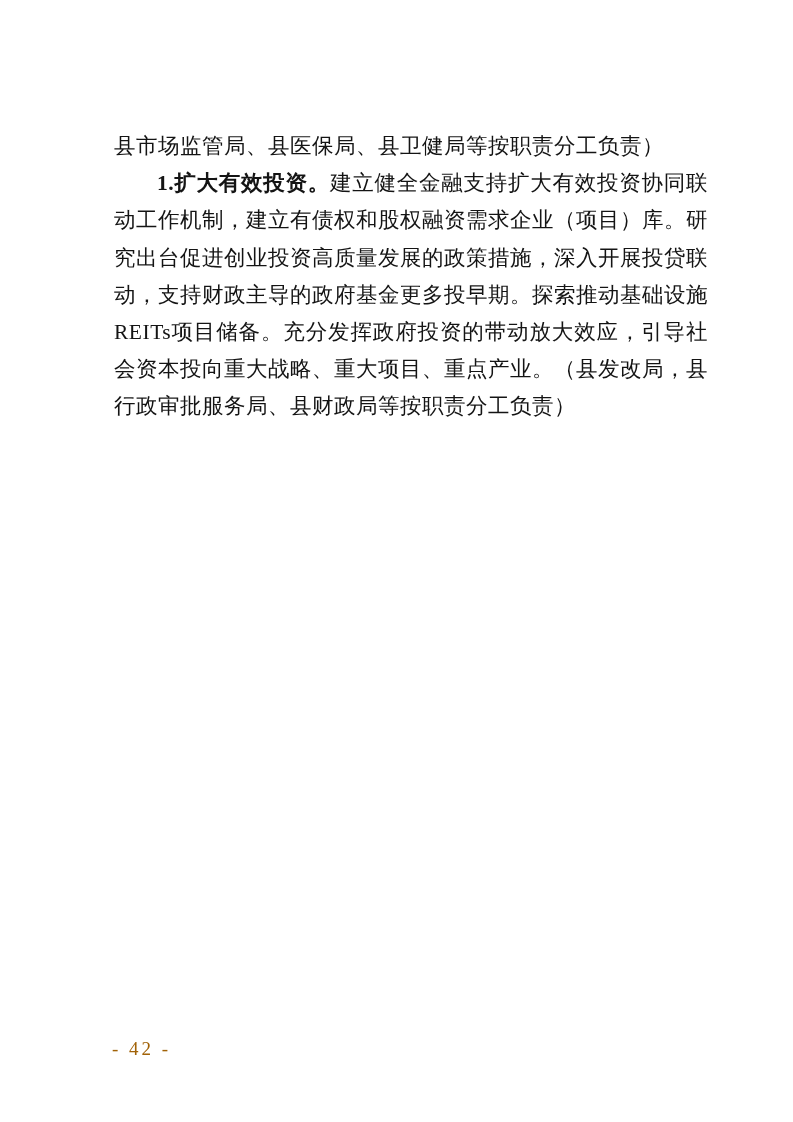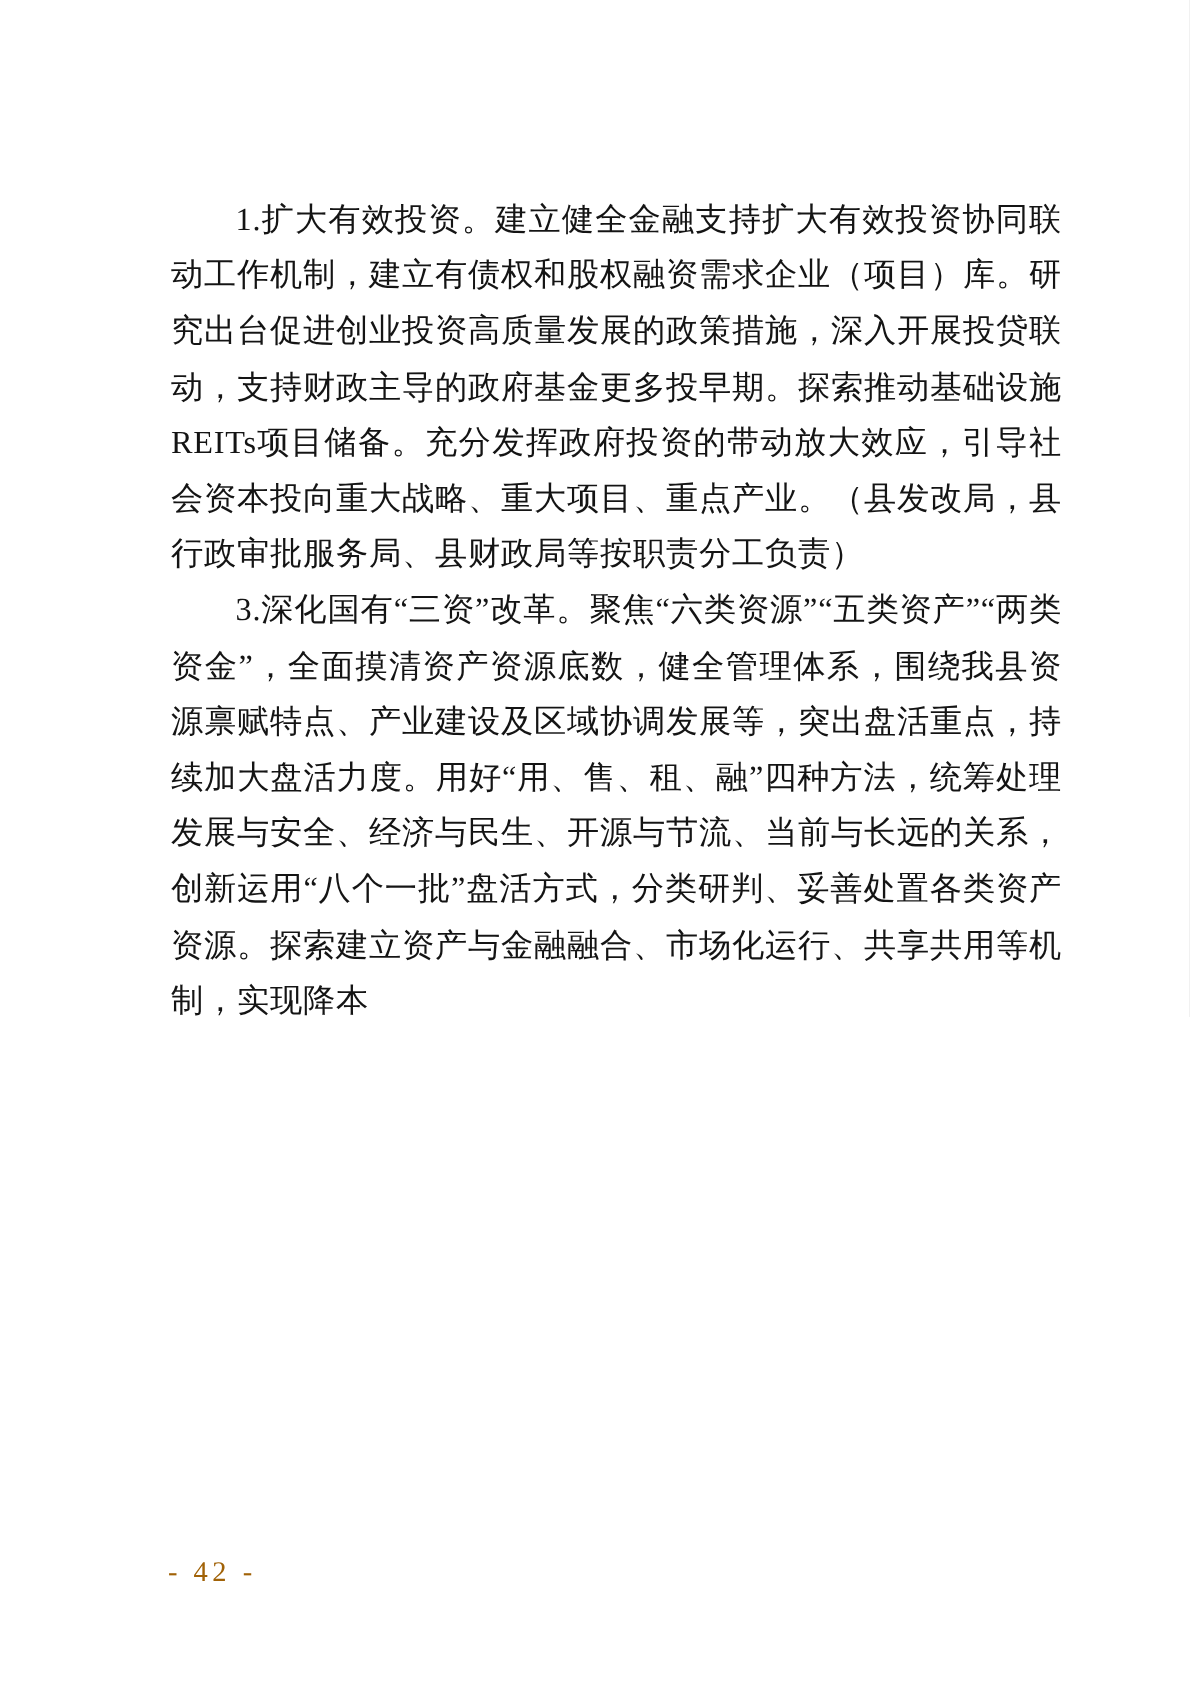--- a/index.html
+++ b/index.html
@@ -35,33 +35,33 @@
     text-indent: 0;
   }
   .section-heading {
     text-indent: 2em;
     font-weight: bold;
   }
   .para {
     text-indent: 2em;
   }
   .lead {
-    font-weight: normal;
+    font-weight: bold;
   }
   .page-number {
     position: absolute;
     left: 112px;
     bottom: 62px;
     font-size: 19px;
     letter-spacing: 3px;
     color: #a16207;
   }
 </style>
 </head>
 <body>
 
 <div class="page">
   <div class="content">
+    <p class="continuation">县市场监管局、县医保局、县卫健局等按职责分工负责）</p>
     <p class="para"><span class="lead">1.扩大有效投资。</span><span>建立健全金融支持扩大有效投资协同联动工作机制，建立有债权和股权融资需求企业（项目）库。研究出台促进创业投资高质量发展的政策措施，深入开展投贷联动，支持财政主导的政府基金更多投早期。探索推动基础设施REITs项目储备。充分发挥政府投资的带动放大效应，引导社会资本投向重大战略、重大项目、重点产业。（县发改局，县行政审批服务局、县财政局等按职责分工负责）</span></p>
-    <p class="para"><span class="lead">3.深化国有“三资”改革。</span><span>聚焦“六类资源”“五类资产”“两类资金”，全面摸清资产资源底数，健全管理体系，围绕我县资源禀赋特点、产业建设及区域协调发展等，突出盘活重点，持续加大盘活力度。用好“用、售、租、融”四种方法，统筹处理发展与安全、经济与民生、开源与节流、当前与长远的关系，创新运用“八个一批”盘活方式，分类研判、妥善处置各类资产资源。探索建立资产与金融融合、市场化运行、共享共用等机制，实现降本</span></p>
   </div>
   <div class="page-number">- 42 -</div>
 </div>
 
 </body></html>

